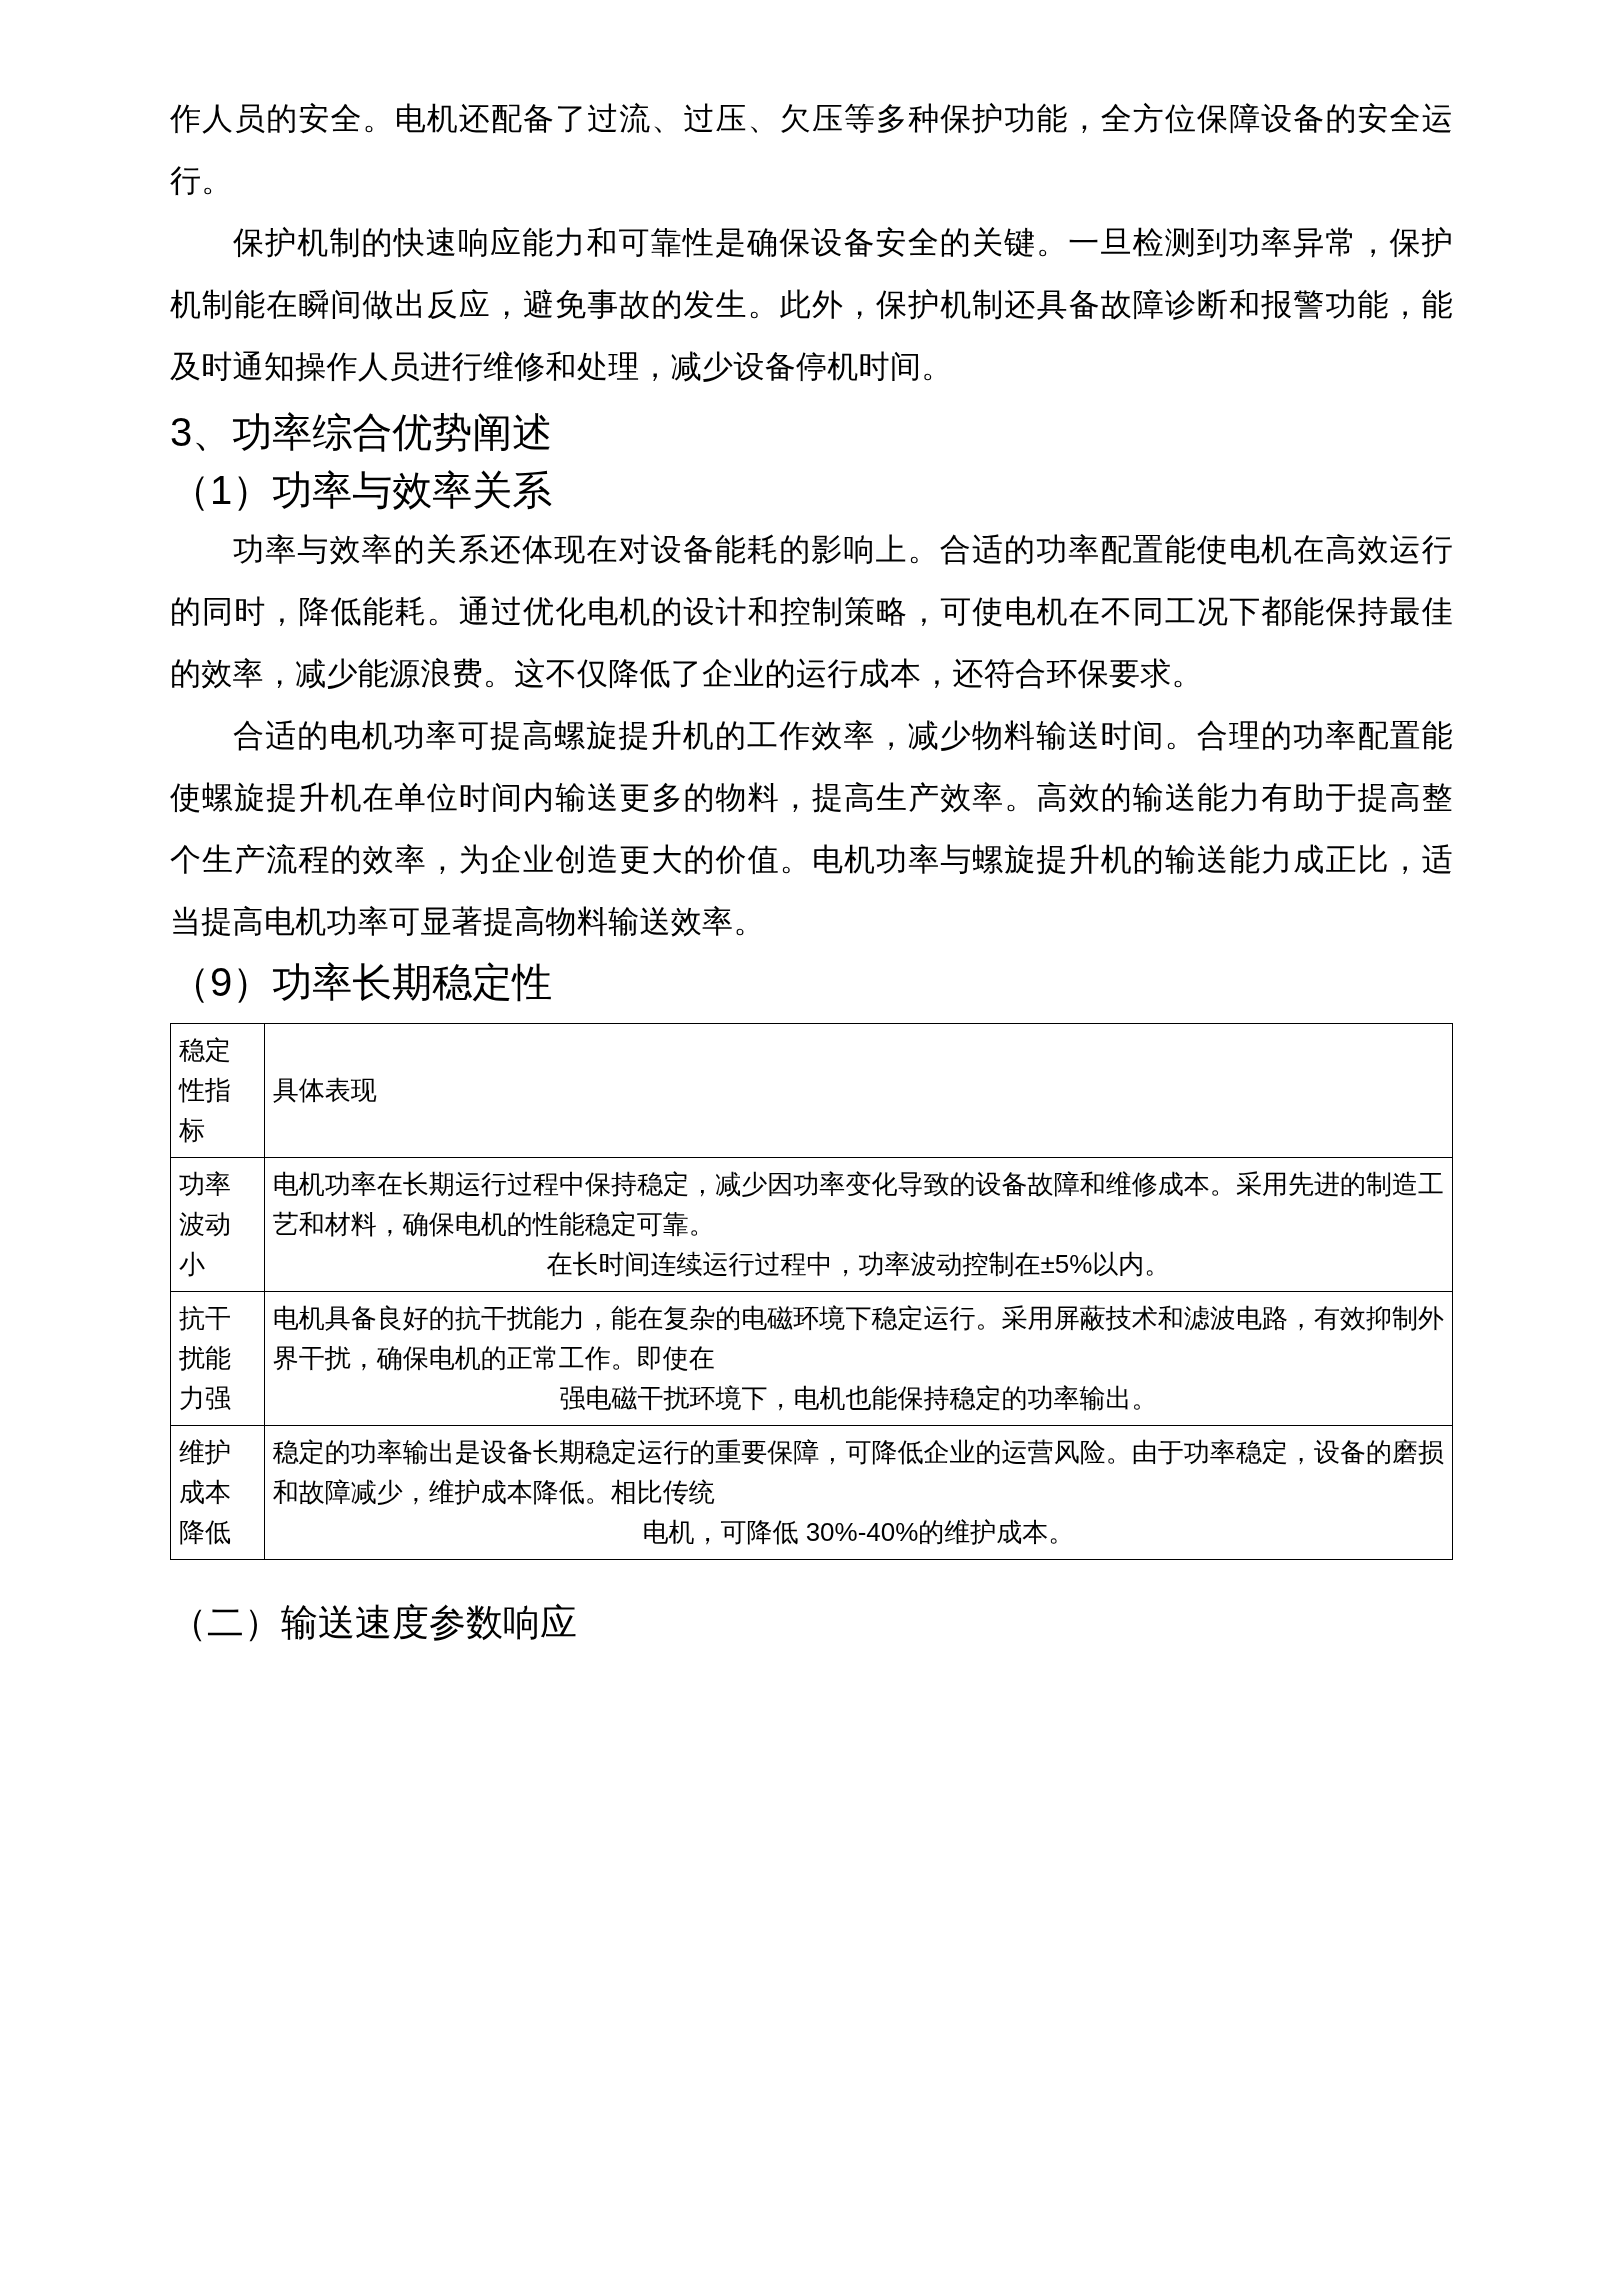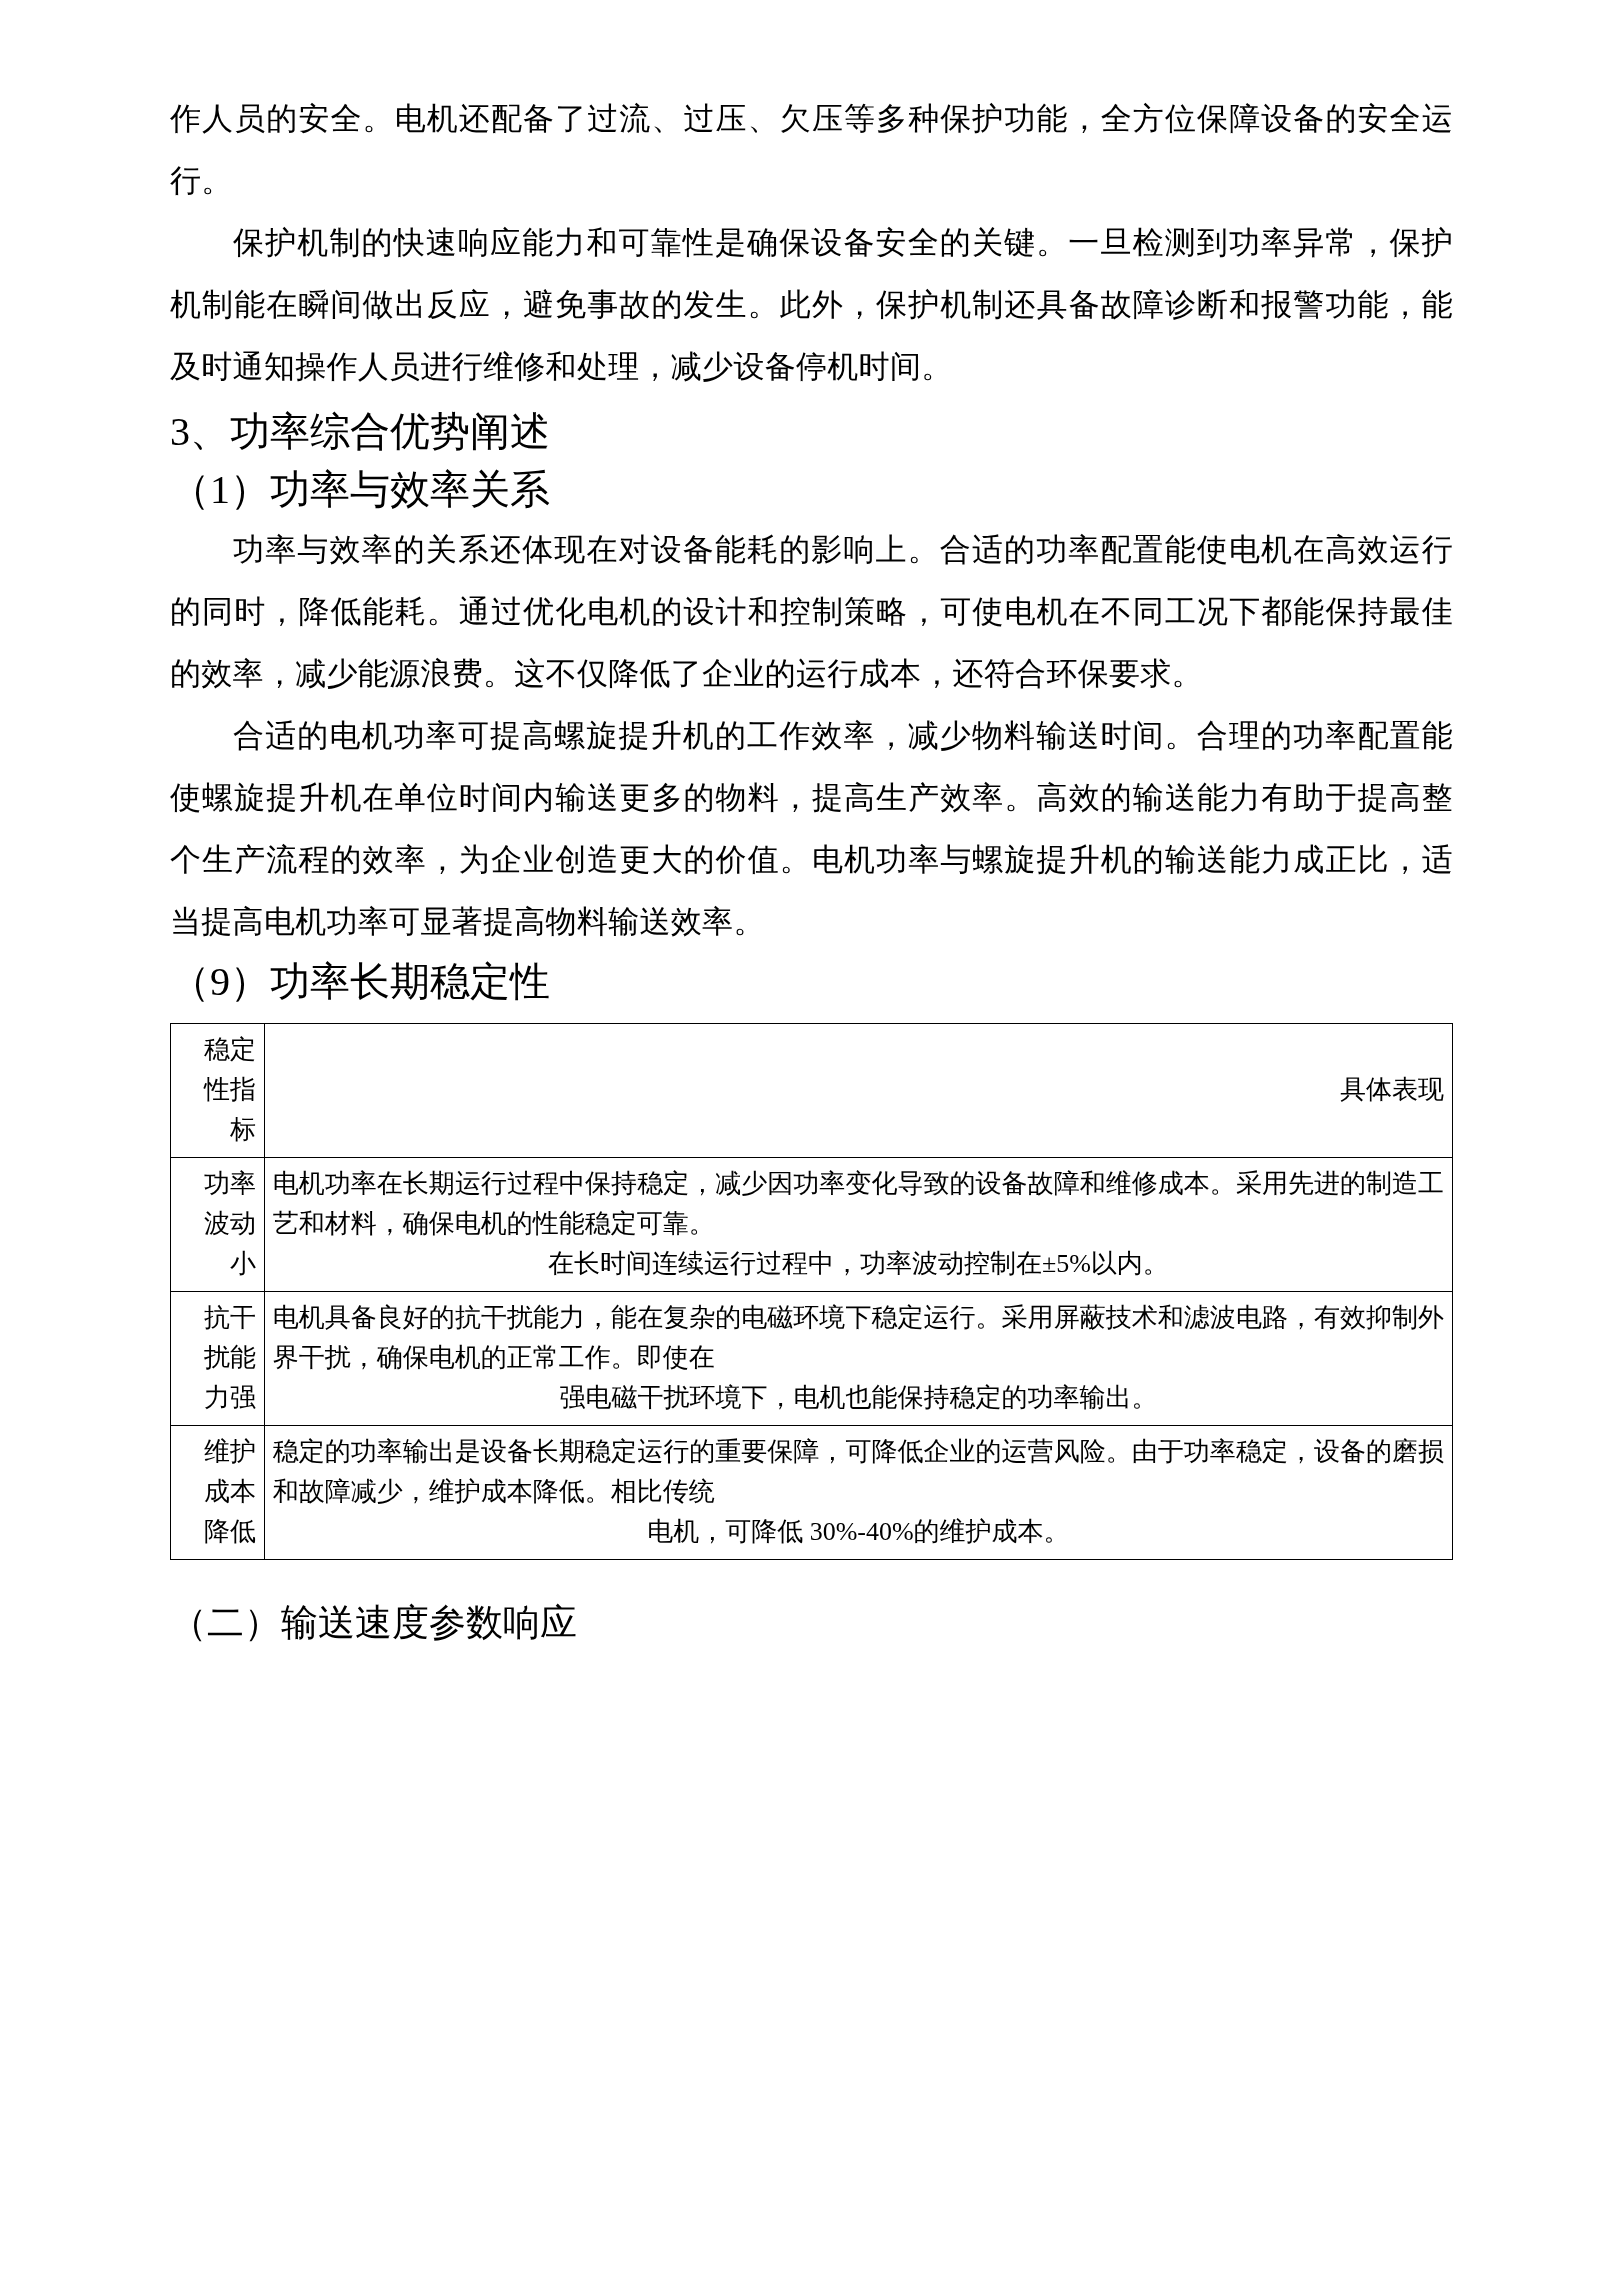--- a/index.html
+++ b/index.html
@@ -8,21 +8,21 @@
     padding: 0;
     background: #ffffff;
   }
   .page {
     position: relative;
     width: 1623px;
     height: 2295px;
     background: #ffffff;
     box-sizing: border-box;
     padding: 88px 170px 0 170px;
-    font-family: Liberation Serif, serif;
+    font-family: Liberation Sans, sans-serif;
     color: #000000;
     overflow: hidden;
   }
   .body-text {
     font-size: 31px;
     line-height: 62px;
     text-align: justify;
     text-justify: inter-ideograph;
     letter-spacing: 0.3px;
     margin: 0;
@@ -51,21 +51,21 @@
     width: 100%;
     margin-top: 11.8px;
     table-layout: fixed;
   }
   table.stability-table td {
     border: 1.3px solid #000000;
     font-size: 26px;
     line-height: 40px;
     padding: 6.5px 7.9px;
     vertical-align: middle;
-    text-align: right;
+    text-align: left;
   }
   td.col-indicator {
     width: 77px;
     text-align: center;
   }
   td.col-detail {
     text-align: justify;
     text-justify: inter-ideograph;
     padding-left: 10.5px;
     padding-right: 10.5px;

